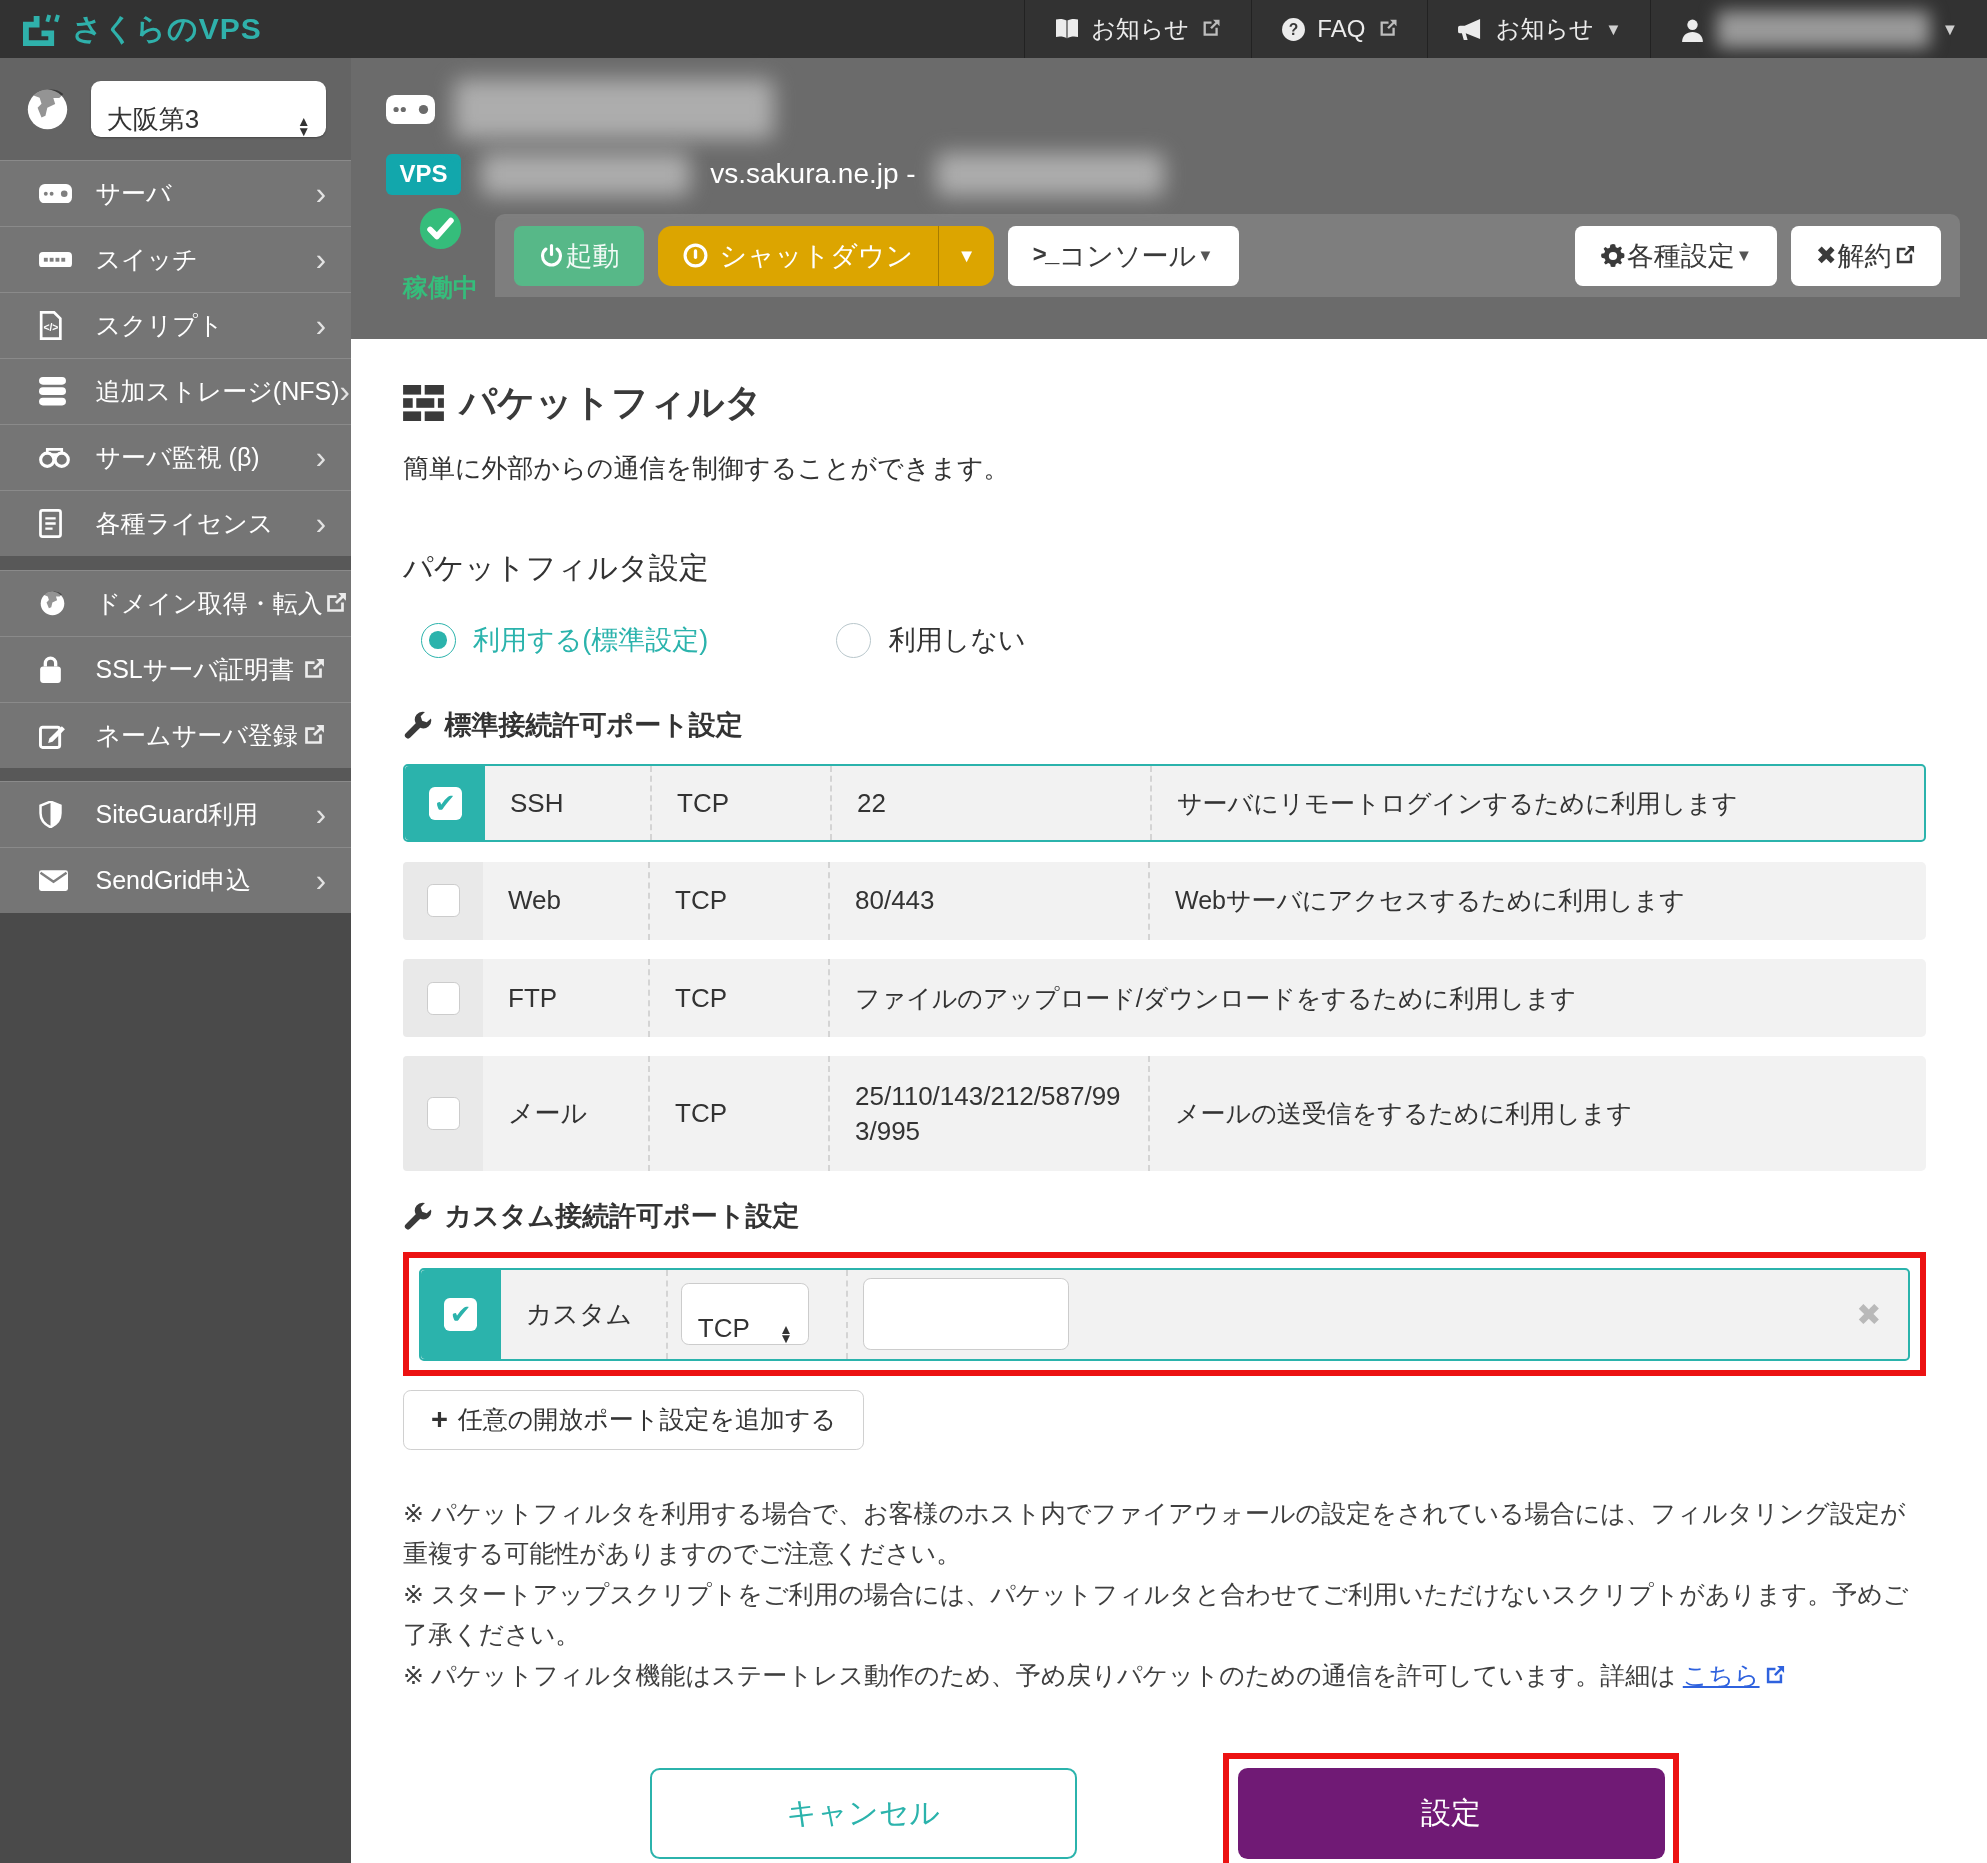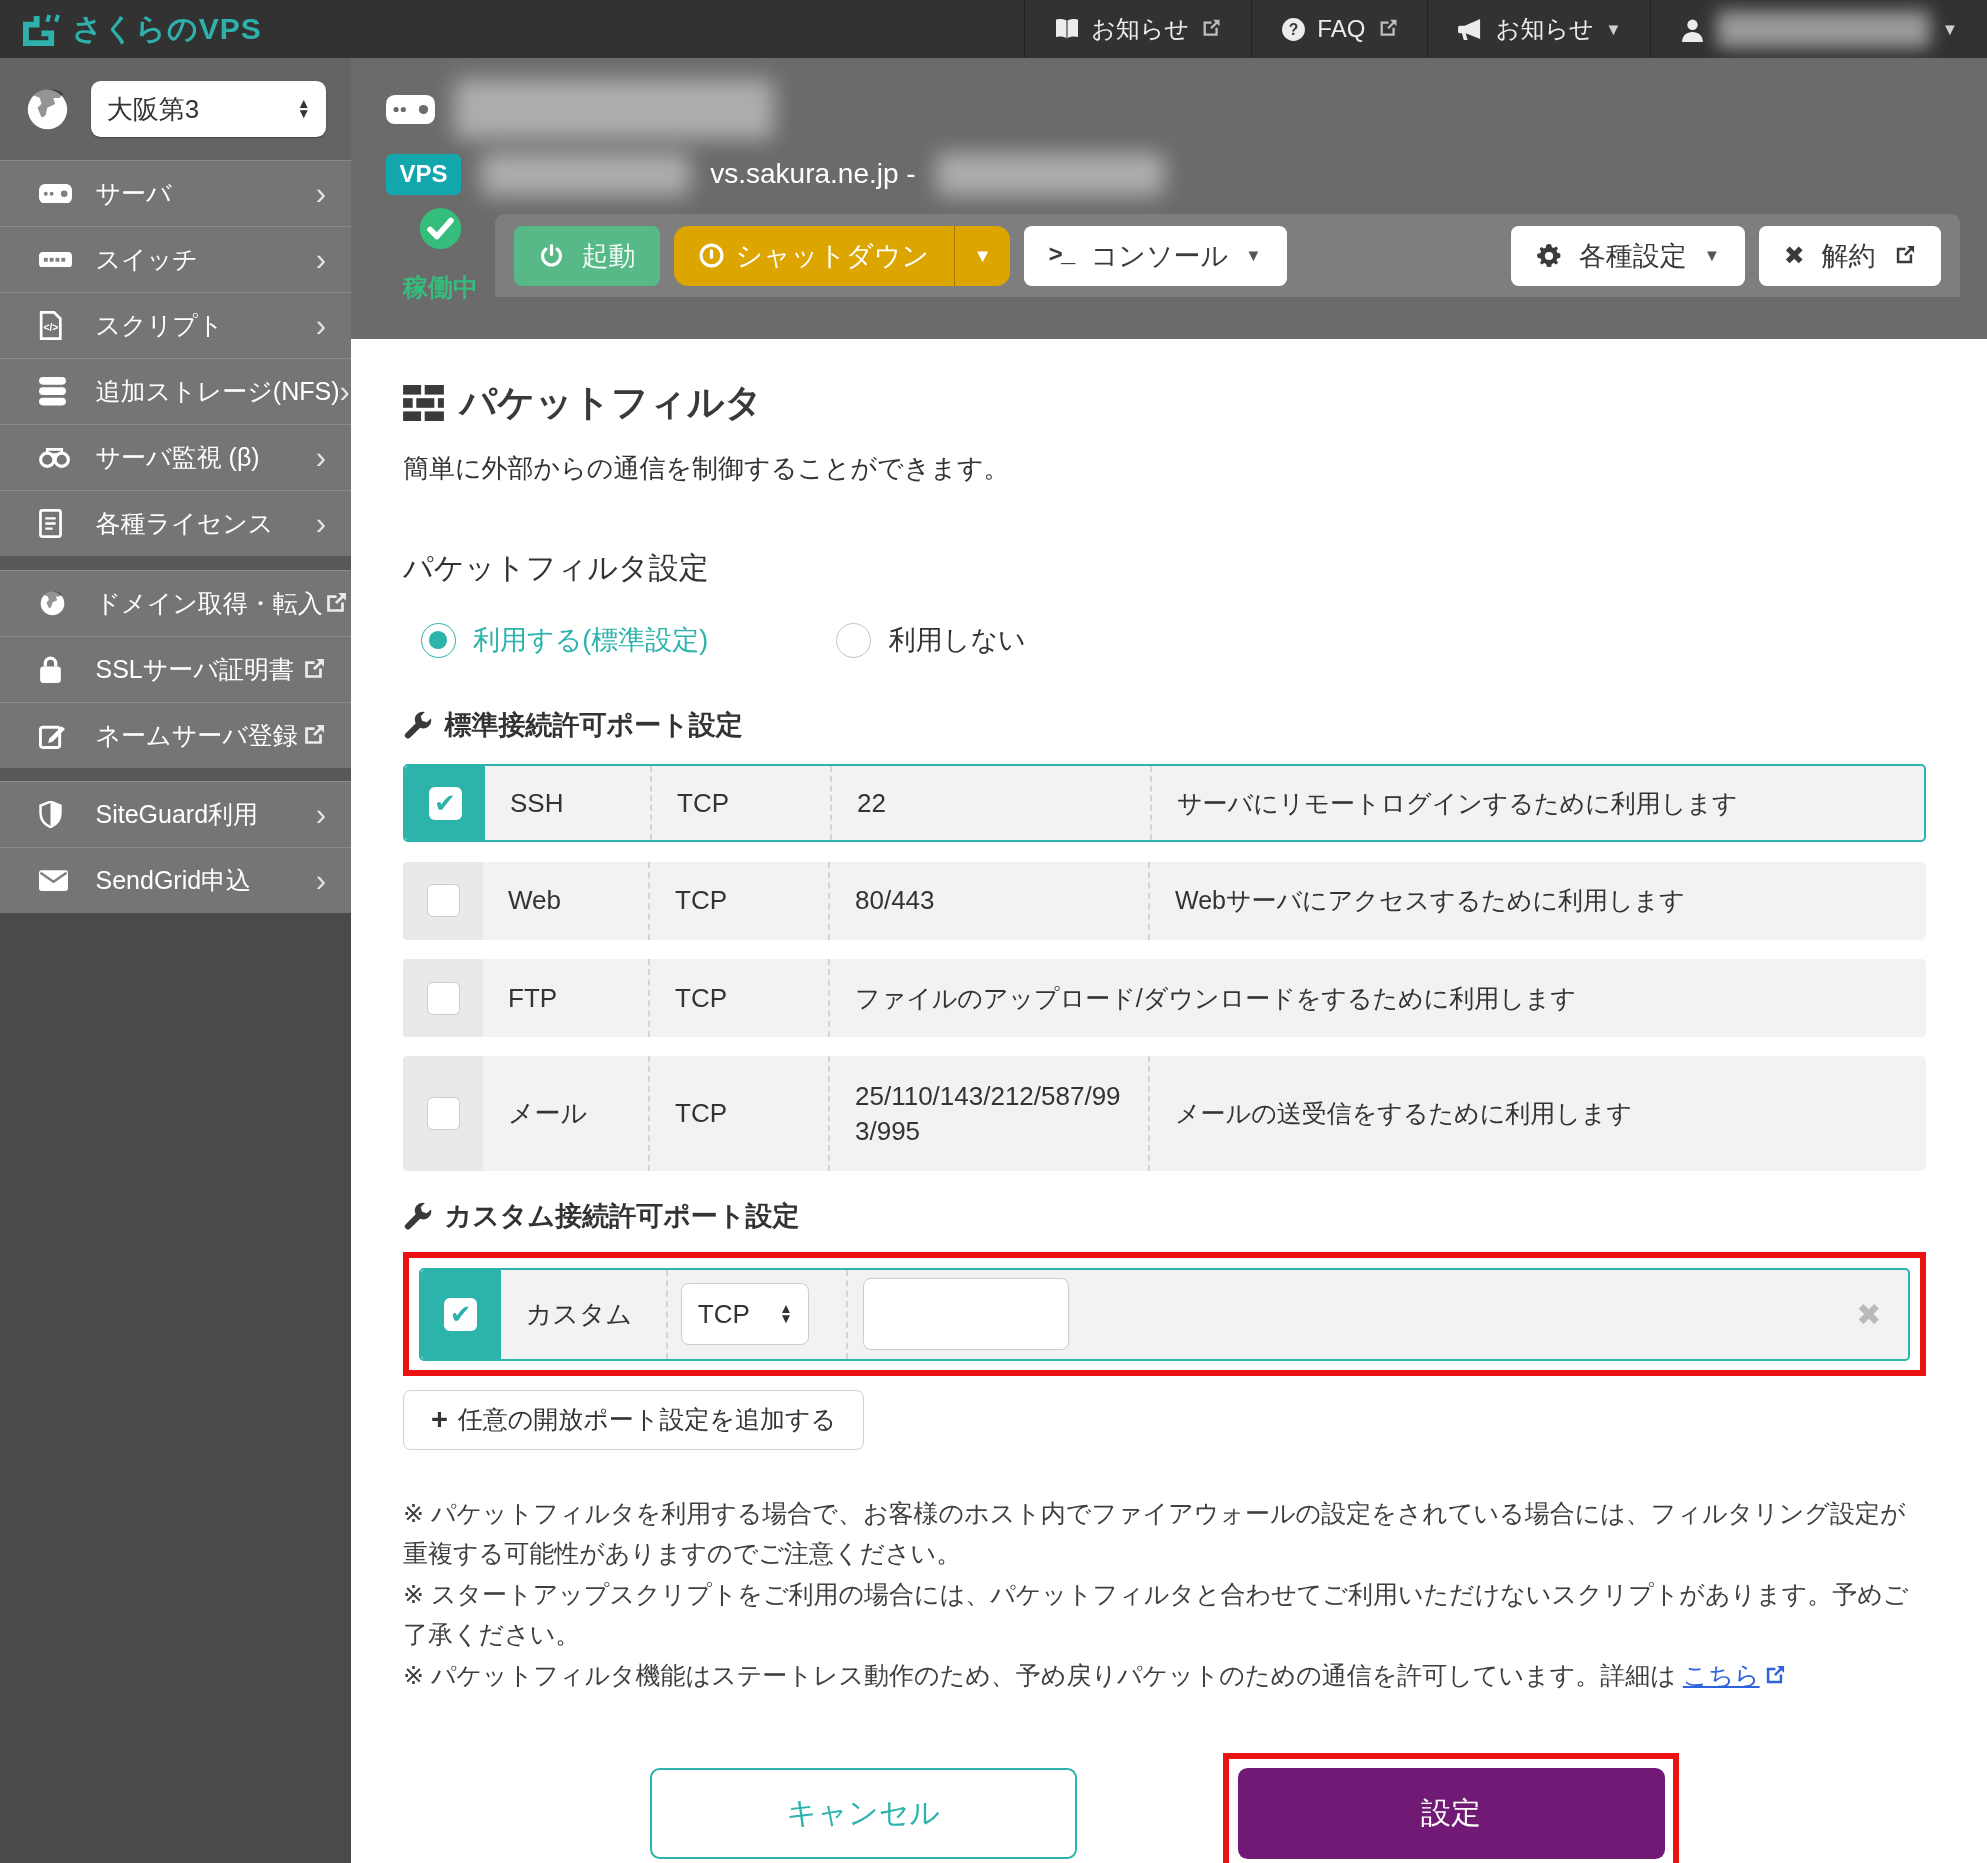--- a/index.html
+++ b/index.html
@@ -15,21 +15,21 @@
   .topnav-item { display:flex; align-items:center; gap:11.6px; padding:0 29px; border-left:1px solid #222; color:#ececec; font-size:24px; cursor:pointer; }
   .topnav-item .caret { font-size:16.5px; color:#cfcfcf; }
   .user-blur { width:213px; height:37px; background:#9a9a9a; border-radius:3.9px; filter:blur(8.7px); }
 
   
   .body { flex:1; display:flex; min-height:0; }
 
   
   .sidebar { width:351px; flex:none; background:#4a4a4a; display:flex; flex-direction:column; }
   .region-box { height:102px; background:#646464; display:flex; align-items:center; gap:21.3px; padding:0 25px; }
-  .fselect { background:#fff; border-radius:9.7px; height:56px; display:flex; align-items:center; justify-content:space-between; padding:0 15.5px; font-size:26px; color:#333; box-shadow:0 1px 1.9px rgba(0,0,0,.3); cursor:pointer; }
+  .fselect { background:#fff; border-radius:9.7px; height:56px; display:flex; align-items:flex-end; justify-content:space-between; padding:0 15.5px; font-size:26px; color:#333; box-shadow:0 1px 1.9px rgba(0,0,0,.3); cursor:pointer; }
   .region-box .fselect { flex:1; }
   .sel-carets { display:flex; flex-direction:column; line-height:.72; font-size:13.6px; color:#333; text-align:center; }
   .menu-group { background:#757575; }
   .menu-item { height:66px; display:flex; align-items:center; padding:0 25px 0 39px; color:#fff; font-size:25px; border-top:1px solid #8a8a8a; cursor:pointer; }
   .menu-group:first-of-type .menu-item:first-child { border-top:none; }
   .menu-icon { width:39px; flex:none; display:flex; align-items:center; color:#fff; }
   .menu-label { margin-left:17.5px; flex:1; white-space:nowrap; }
   .menu-trail { color:#e3e3e3; font-size:31px; line-height:1; }
   .menu-trail.ext { display:flex; color:#ececec; }
   .menu-divider { height:13.6px; background:#585858; }
@@ -43,21 +43,21 @@
   .blur-title { width:320px; height:60px; }
   .vps-row { margin-top:13.6px; display:flex; align-items:center; gap:20px; }
   .vps-badge { background:#12A7AC; color:#fff; font-weight:bold; font-size:24px; padding:6.8px 13.6px; border-radius:5.8px; }
   .blur-host { width:209px; height:43px; }
   .blur-plan { width:228px; height:43px; }
   .host-text { color:#fff; font-size:28px; }
   .status-toolbar-row { margin-top:11.6px; display:flex; align-items:center; }
   .status-col { width:109px; flex:none; display:flex; flex-direction:column; align-items:center; gap:21px; }
   .status-label { color:#35BD7B; font-size:25px; font-weight:bold; }
   .toolbar-band { flex:1; margin-right:27px; background:#7E7E7E; border-radius:9.7px 9.7px 0 0; height:83px; display:flex; align-items:center; padding:0 19.4px; gap:13.6px; }
-  .hbtn { height:60px; border-radius:7.8px; display:flex; align-items:center; gap:17px; font-size:27px; padding:0 25px; cursor:pointer; border:none; }
+  .hbtn { height:60px; border-radius:7.8px; display:flex; align-items:center; gap:1px; font-size:27px; padding:0 25px; cursor:pointer; border:none; }
   .btn-start { background:#57B888; color:rgba(255,255,255,.92); }
   .btn-shutdown-group { display:flex; align-items:stretch; height:60px; border-radius:14px; overflow:hidden; background:#DCA500; cursor:pointer; }
   .btn-shutdown-main { display:flex; align-items:center; gap:11.6px; color:#fff; font-size:27px; padding:0 25px; }
   .btn-shutdown-caret { width:56px; border-left:1px solid rgba(100,75,0,.45); display:flex; align-items:center; justify-content:center; color:#fff; font-size:18.4px; }
   .btn-white { background:#fff; color:#3a3a3a; }
   .btn-white .caret { font-size:16.5px; color:#555; }
   .console-glyph { font-family:"Liberation Mono","DejaVu Sans Mono",monospace; font-size:24px; font-weight:bold; letter-spacing:-1.9px; }
   .band-spacer { flex:1; }
 
   

